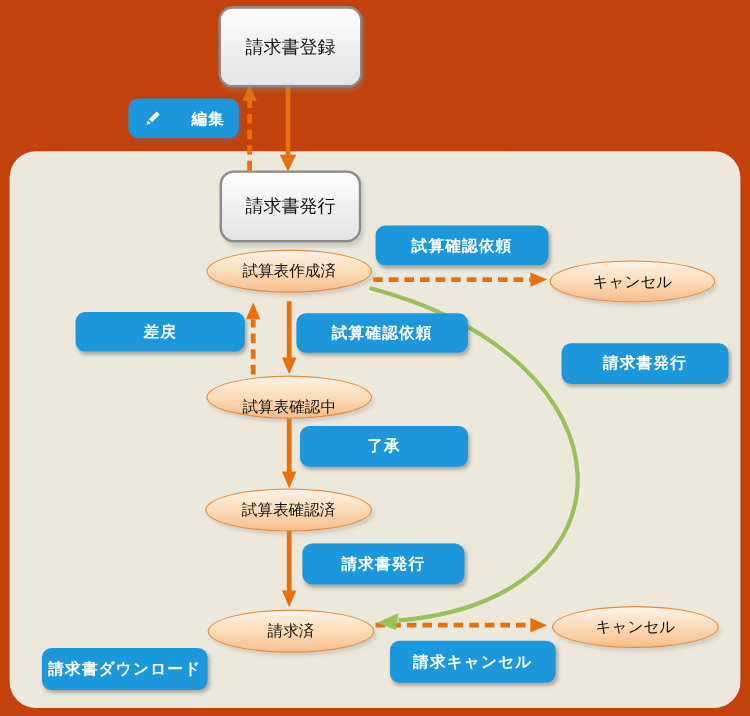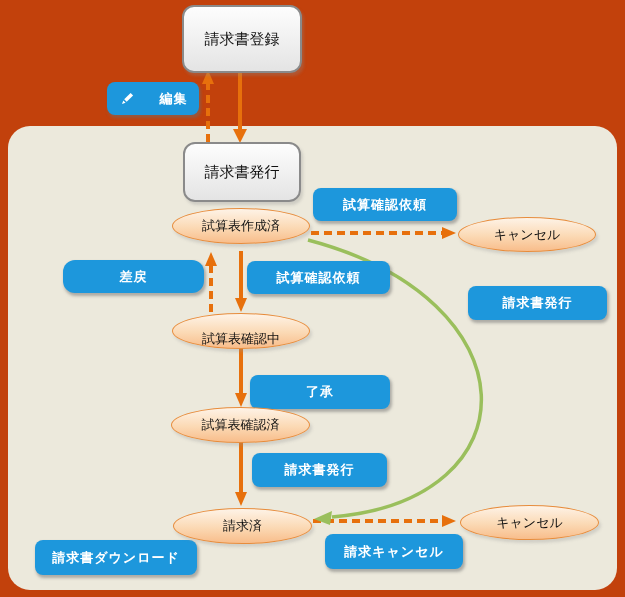--- a/index.html
+++ b/index.html
@@ -33,26 +33,26 @@
     position:absolute;display:flex;align-items:center;justify-content:center;
     background:linear-gradient(#FEF3E7 0%,#FBD9B4 55%,var(--ellipse_fill,#F8BD8B) 100%);
     border:1.6px solid var(--ellipse_border,#E78C3C);border-radius:50%;
     font-size:13px;color:#111;box-shadow:2px 3px 3px rgba(150,150,150,.3);
   }
   #box-register{left:182px;top:5px;width:116px;height:64px;}
   #box-issue{left:183px;top:142px;width:114px;height:56px;}
   #btn-edit{left:107px;top:82px;width:92px;height:33px;}
   #btn-register{left:253px;top:81px;width:86px;height:34px;}
   #btn-trial-cancel{left:313px;top:188px;width:144px;height:33px;}
-  #btn-send-back{left:63px;top:260px;width:141px;height:33px;border-radius:12px;}
+  #btn-send-back{left:63px;top:260px;width:141px;height:33px;}
   #btn-trial-confirm-request{left:247px;top:261px;width:143px;height:33px;}
   #btn-issue-right{left:468px;top:286px;width:139px;height:34px;}
-  #btn-approve{left:250px;top:375px;width:140px;height:34px;}
+  #btn-approve{left:250px;top:355px;width:140px;height:34px;}
   #btn-issue-mid{left:252px;top:453px;width:135px;height:34px;}
-  #btn-download{left:35px;top:540px;width:162px;height:35px;font-family:Liberation Serif, serif;}
+  #btn-download{left:35px;top:540px;width:138px;height:35px;font-family:Liberation Serif, serif;}
   #btn-billing-cancel{left:309px;top:534px;width:138px;height:35px;margin-left:16px;}
   #el-trial-created{left:172px;top:208px;width:136px;height:34px;}
   #el-cancel-top{left:458px;top:217px;width:136px;height:33px;}
   #el-trial-checking{left:172px;top:313px;width:136px;height:34px;align-items:flex-end;}
   #el-trial-checked{left:171px;top:407px;width:137px;height:34px;}
   #el-billed{left:173px;top:508px;width:137px;height:34px;}
   #el-cancel-bottom{left:460px;top:505px;width:137px;height:33px;}
   .pencil{display:inline-flex;align-items:center;}
 </style>
 </head>

